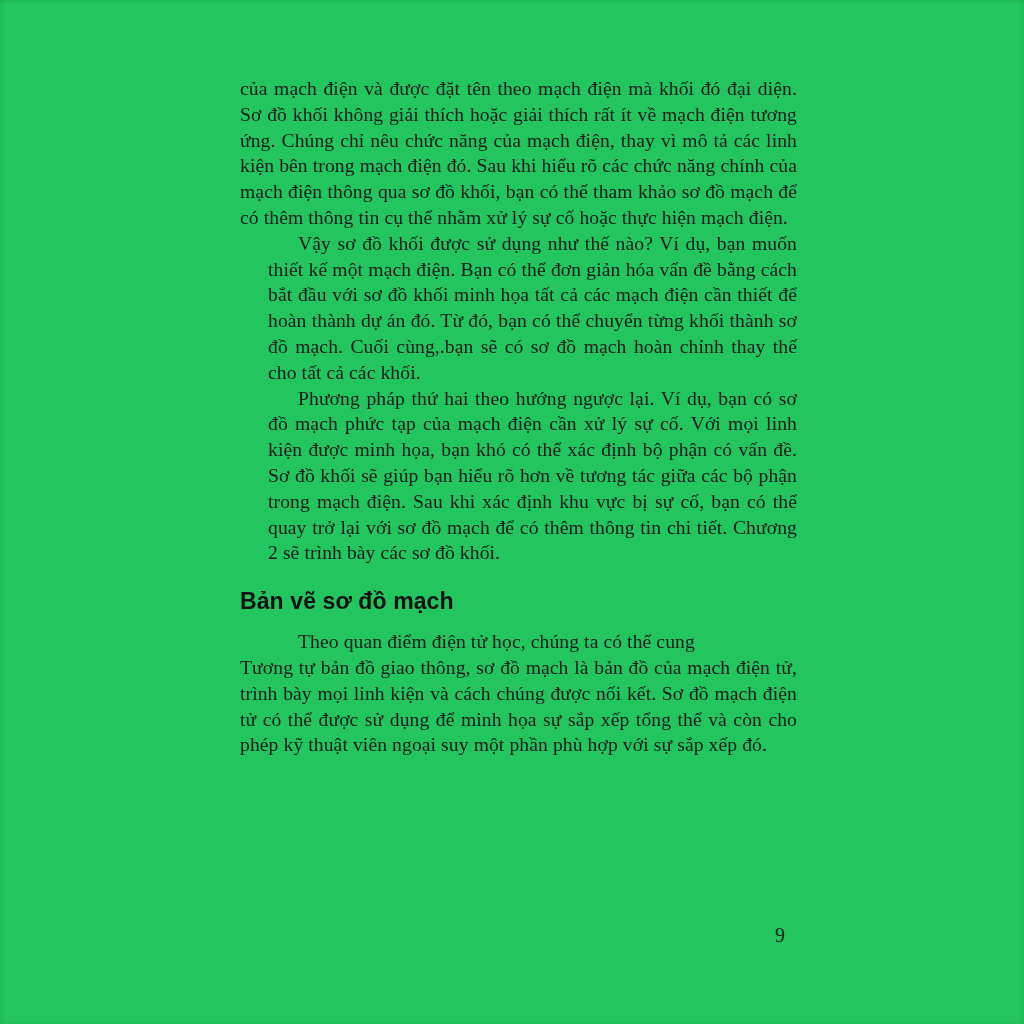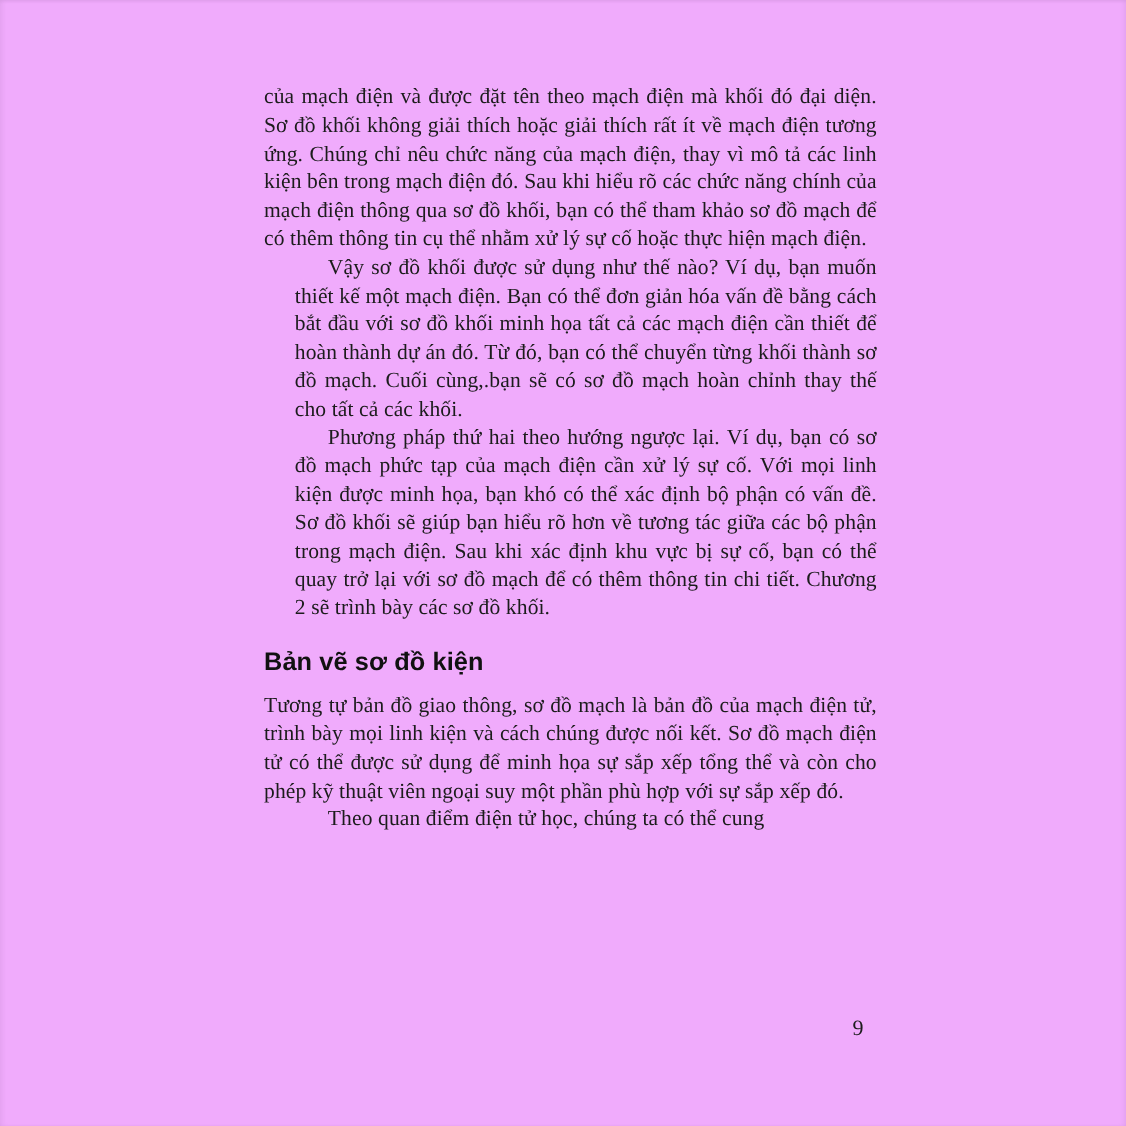--- a/index.html
+++ b/index.html
@@ -4,21 +4,21 @@
 <style>
   html, body {
     margin: 0;
     padding: 0;
     background: #ffffff;
   }
   .page {
     position: relative;
     width: 1024px;
     height: 1024px;
-    background: #f0abfc;
+    background: #22c55e;
     overflow: hidden;
     box-shadow: inset 3px 0 4px rgba(0,0,0,0.04),
                 inset -3px 0 4px rgba(0,0,0,0.04),
                 inset 0 2px 3px rgba(0,0,0,0.03);
   }
   .text-column {
     position: absolute;
     left: 240px;
     top: 76px;
     width: 557px;
@@ -57,18 +57,18 @@
   }
 </style>
 </head>
 <body>
 
 <div class="page">
   <div class="text-column">
     <p class="para">của mạch điện và được đặt tên theo mạch điện mà khối đó đại diện. Sơ đồ khối không giải thích hoặc giải thích rất ít về mạch điện tương ứng. Chúng chỉ nêu chức năng của mạch điện, thay vì mô tả các linh kiện bên trong mạch điện đó. Sau khi hiểu rõ các chức năng chính của mạch điện thông qua sơ đồ khối, bạn có thể tham khảo sơ đồ mạch để có thêm thông tin cụ thể nhằm xử lý sự cố hoặc thực hiện mạch điện.</p>
     <p class="para indent">Vậy sơ đồ khối được sử dụng như thế nào? Ví dụ, bạn muốn thiết kế một mạch điện. Bạn có thể đơn giản hóa vấn đề bằng cách bắt đầu với sơ đồ khối minh họa tất cả các mạch điện cần thiết để hoàn thành dự án đó. Từ đó, bạn có thể chuyển từng khối thành sơ đồ mạch. Cuối cùng,.bạn sẽ có sơ đồ mạch hoàn chỉnh thay thế cho tất cả các khối.</p>
     <p class="para indent">Phương pháp thứ hai theo hướng ngược lại. Ví dụ, bạn có sơ đồ mạch phức tạp của mạch điện cần xử lý sự cố. Với mọi linh kiện được minh họa, bạn khó có thể xác định bộ phận có vấn đề. Sơ đồ khối sẽ giúp bạn hiểu rõ hơn về tương tác giữa các bộ phận trong mạch điện. Sau khi xác định khu vực bị sự cố, bạn có thể quay trở lại với sơ đồ mạch để có thêm thông tin chi tiết. Chương 2 sẽ trình bày các sơ đồ khối.</p>
-    <h2 class="heading">Bản vẽ sơ đồ kiện</h2>
+    <h2 class="heading">Bản vẽ sơ đồ mạch</h2>
+    <p class="para indent">Theo quan điểm điện tử học, chúng ta có thể cung</p>
     <p class="para">Tương tự bản đồ giao thông, sơ đồ mạch là bản đồ của mạch điện tử, trình bày mọi linh kiện và cách chúng được nối kết. Sơ đồ mạch điện tử có thể được sử dụng để minh họa sự sắp xếp tổng thể và còn cho phép kỹ thuật viên ngoại suy một phần phù hợp với sự sắp xếp đó.</p>
-    <p class="para indent">Theo quan điểm điện tử học, chúng ta có thể cung</p>
   </div>
   <div class="page-number">9</div>
 </div>
 
 </body></html>

